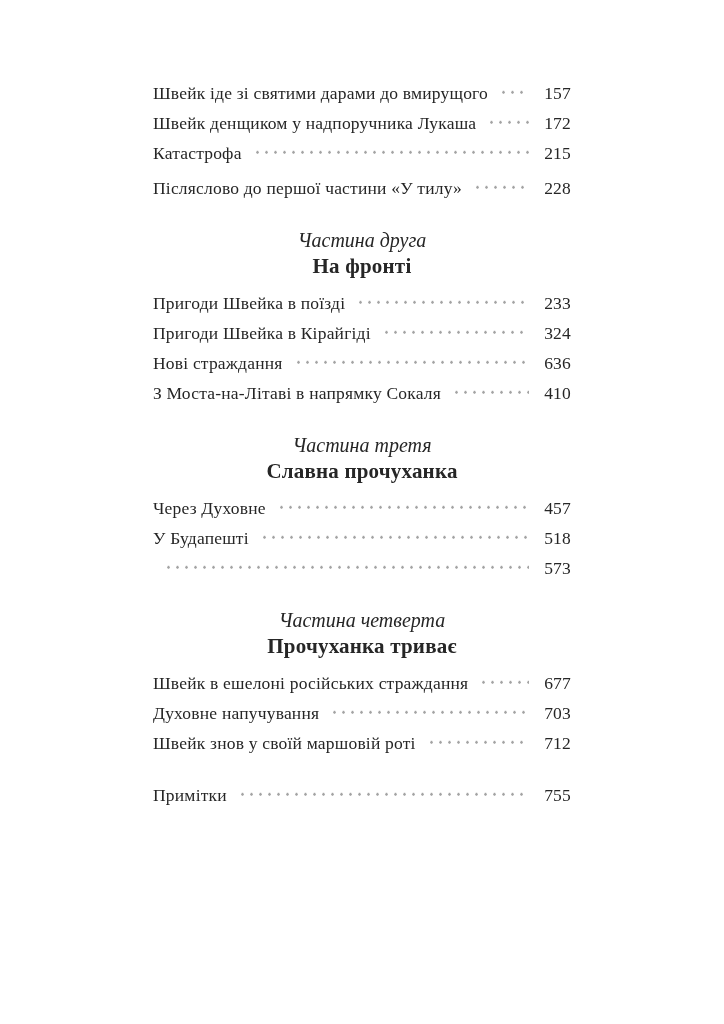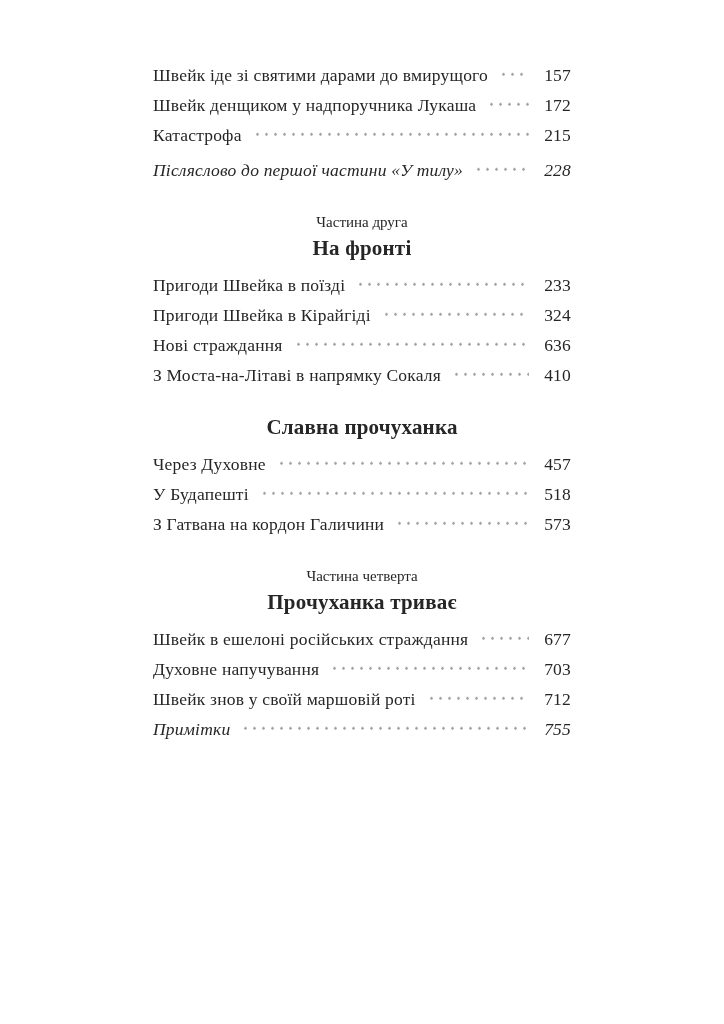--- a/index.html
+++ b/index.html
@@ -10,21 +10,21 @@
   body {
     width: 724px;
     height: 1024px;
     font-family: "Liberation Serif", "DejaVu Serif", serif;
     color: #262626;
     overflow: hidden;
   }
   .book-page {
     width: 418px;
     margin: 0 auto;
-    padding-top: 60px;
+    padding-top: 78px;
     box-sizing: border-box;
   }
   .toc-row {
     display: flex;
     align-items: baseline;
     height: 30px;
     line-height: 30px;
     font-size: 17.5px;
     letter-spacing: 0.2px;
   }
@@ -40,38 +40,39 @@
     background-size: 9px 100%;
     background-position: left center;
     background-repeat: repeat-x;
   }
   .toc-row .pagenum {
     flex: 0 0 auto;
     min-width: 36px;
     text-align: right;
     white-space: nowrap;
   }
-  .italic { font-style: italic; }
+  .italic { }
   .afterword { margin-top: 5px; }
   .part-heading {
     text-align: center;
     margin-top: 24px;
     margin-bottom: 9px;
   }
   .part-label {
-    font-size: 15px;
+    font-style: italic;
+    font-size: 20px;
     line-height: 26px;
   }
   .part-title {
     font-weight: bold;
     font-size: 21px;
     line-height: 26px;
     letter-spacing: 0.2px;
   }
-  .notes-row { }
+  .notes-row { margin-top: 22px; }
 </style>
 </head>
 <body>
 
 <div class="book-page">
 
   <div class="toc-row">
     <span class="title">Швейк іде зі святими дарами до вмирущого</span>
     <span class="dots"></span>
     <span class="pagenum">157</span>
@@ -112,34 +113,34 @@
     <span class="dots"></span>
     <span class="pagenum">636</span>
   </div>
   <div class="toc-row">
     <span class="title">З Моста-на-Літаві в напрямку Сокаля</span>
     <span class="dots"></span>
     <span class="pagenum">410</span>
   </div>
 
   <div class="part-heading">
+    <div class="part-label">Частина третя</div>
     <div class="part-title">Славна прочуханка</div>
   </div>
   <div class="toc-row">
     <span class="title">Через Духовне</span>
     <span class="dots"></span>
     <span class="pagenum">457</span>
   </div>
   <div class="toc-row">
     <span class="title">У Будапешті</span>
     <span class="dots"></span>
     <span class="pagenum">518</span>
   </div>
   <div class="toc-row">
-    <span class="title">З Гатвана на кордон Галичини</span>
     <span class="dots"></span>
     <span class="pagenum">573</span>
   </div>
 
   <div class="part-heading">
     <div class="part-label">Частина четверта</div>
     <div class="part-title">Прочуханка триває</div>
   </div>
   <div class="toc-row">
     <span class="title">Швейк в ешелоні російських страждання</span>

